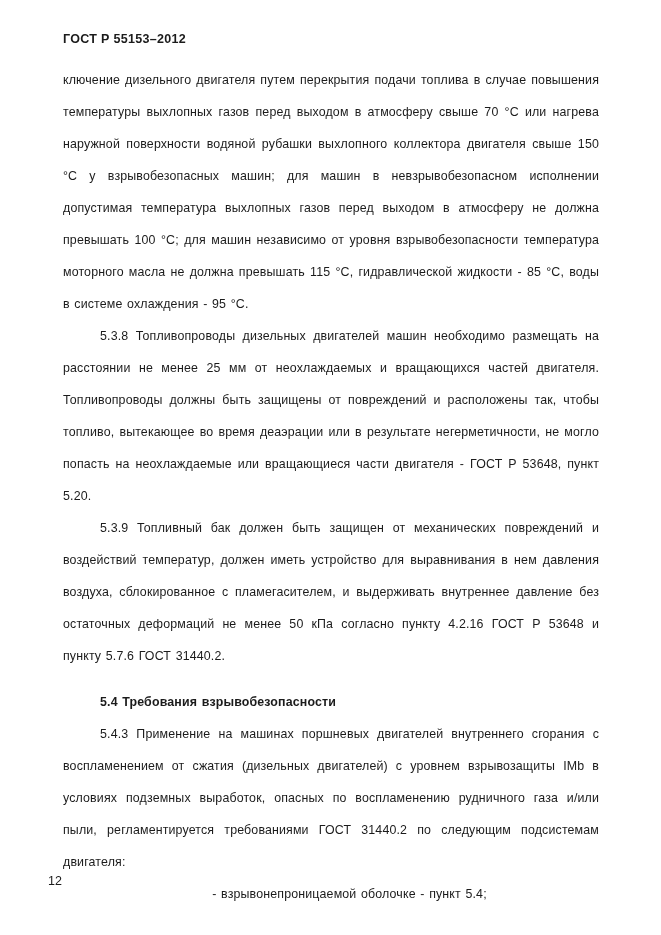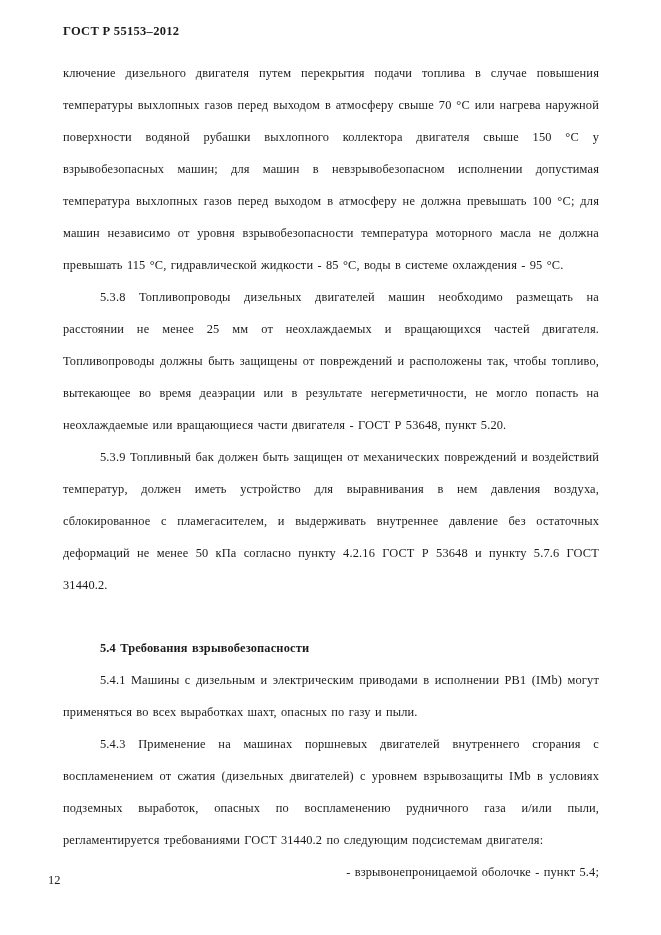--- a/index.html
+++ b/index.html
@@ -6,22 +6,22 @@
     margin: 0;
     padding: 0;
     background: #ffffff;
   }
   .page {
     position: relative;
     width: 661px;
     height: 935px;
     background: #ffffff;
     box-sizing: border-box;
-    padding: 24px 62px 0 63px;
-    font-family: Liberation Serif, serif;
+    padding: 32px 62px 0 63px;
+    font-family: Liberation Sans, sans-serif;
     color: #1b1b1b;
     overflow: hidden;
   }
   .doc-header {
     font-size: 12.5px;
     font-weight: 700;
     letter-spacing: 0.3px;
     margin-bottom: 18px;
   }
   .doc-body {
@@ -34,42 +34,41 @@
   .para {
     margin: 0;
     text-indent: 37px;
   }
   .para.continuation {
     text-indent: 0;
   }
   .para.heading {
     font-weight: 700;
     text-align: left;
-    margin-top: 31px;
+    margin-top: 14px;
   }
   .para.list-item {
-    text-align: right;
+    text-align: center;
   }
   .page-number {
     position: absolute;
     left: 48px;
     bottom: 47px;
     font-size: 12.5px;
   }
 </style>
 </head>
 <body>
 
 <div class="page">
   <div class="doc-header">ГОСТ Р 55153–2012</div>
 
   <div class="doc-body">
       <p class="para continuation">ключение дизельного двигателя путем перекрытия подачи топлива  в случае повышения температуры выхлопных газов перед выходом в атмосферу свыше 70 °С или нагрева наружной поверхности водяной рубашки выхлопного коллектора двигателя свыше 150 °С у взрывобезопасных машин; для машин в невзрывобезопасном исполнении допустимая температура выхлопных газов перед выходом в атмосферу не должна превышать 100 °С; для машин независимо от уровня взрывобезопасности температура моторного масла не должна превышать 115 °С, гидравлической жидкости  -  85 °С, воды в системе охлаждения - 95 °С.</p>
       <p class="para body">5.3.8 Топливопроводы дизельных двигателей машин необходимо размещать на расстоянии не менее 25 мм от неохлаждаемых и вращающихся частей двигателя. Топливопроводы должны быть защищены от повреждений и расположены так, чтобы топливо, вытекающее во время деаэрации или в результате негерметичности, не могло попасть на неохлаждаемые или вращающиеся части двигателя - ГОСТ Р 53648, пункт 5.20.</p>
       <p class="para body">5.3.9 Топливный бак должен быть защищен от механических повреждений и воздействий температур, должен иметь устройство для выравнивания в нем давления воздуха, сблокированное с пламегасителем, и выдерживать внутреннее давление без остаточных деформаций не менее 50 кПа   согласно пункту 4.2.16  ГОСТ Р 53648 и пункту 5.7.6  ГОСТ 31440.2.</p>
       <p class="para heading">5.4 Требования взрывобезопасности</p>
-      <p class="para body">5.4.1 Машины с дизельным и электрическим приводами в исполнении РВ1 (IMb) могут применяться во всех выработках шахт, опасных по газу и пыли.</p>
       <p class="para body">5.4.3 Применение на машинах поршневых двигателей внутреннего сгорания с воспламенением от сжатия (дизельных двигателей) с уровнем взрывозащиты IMb в условиях подземных выработок, опасных по воспламенению рудничного газа и/или пыли, регламентируется требованиями ГОСТ 31440.2 по следующим подсистемам двигателя:</p>
       <p class="para list-item">- взрывонепроницаемой оболочке - пункт 5.4;</p>
     </div>
 
   <div class="page-number">12</div>
 </div>
 
 </body></html>

